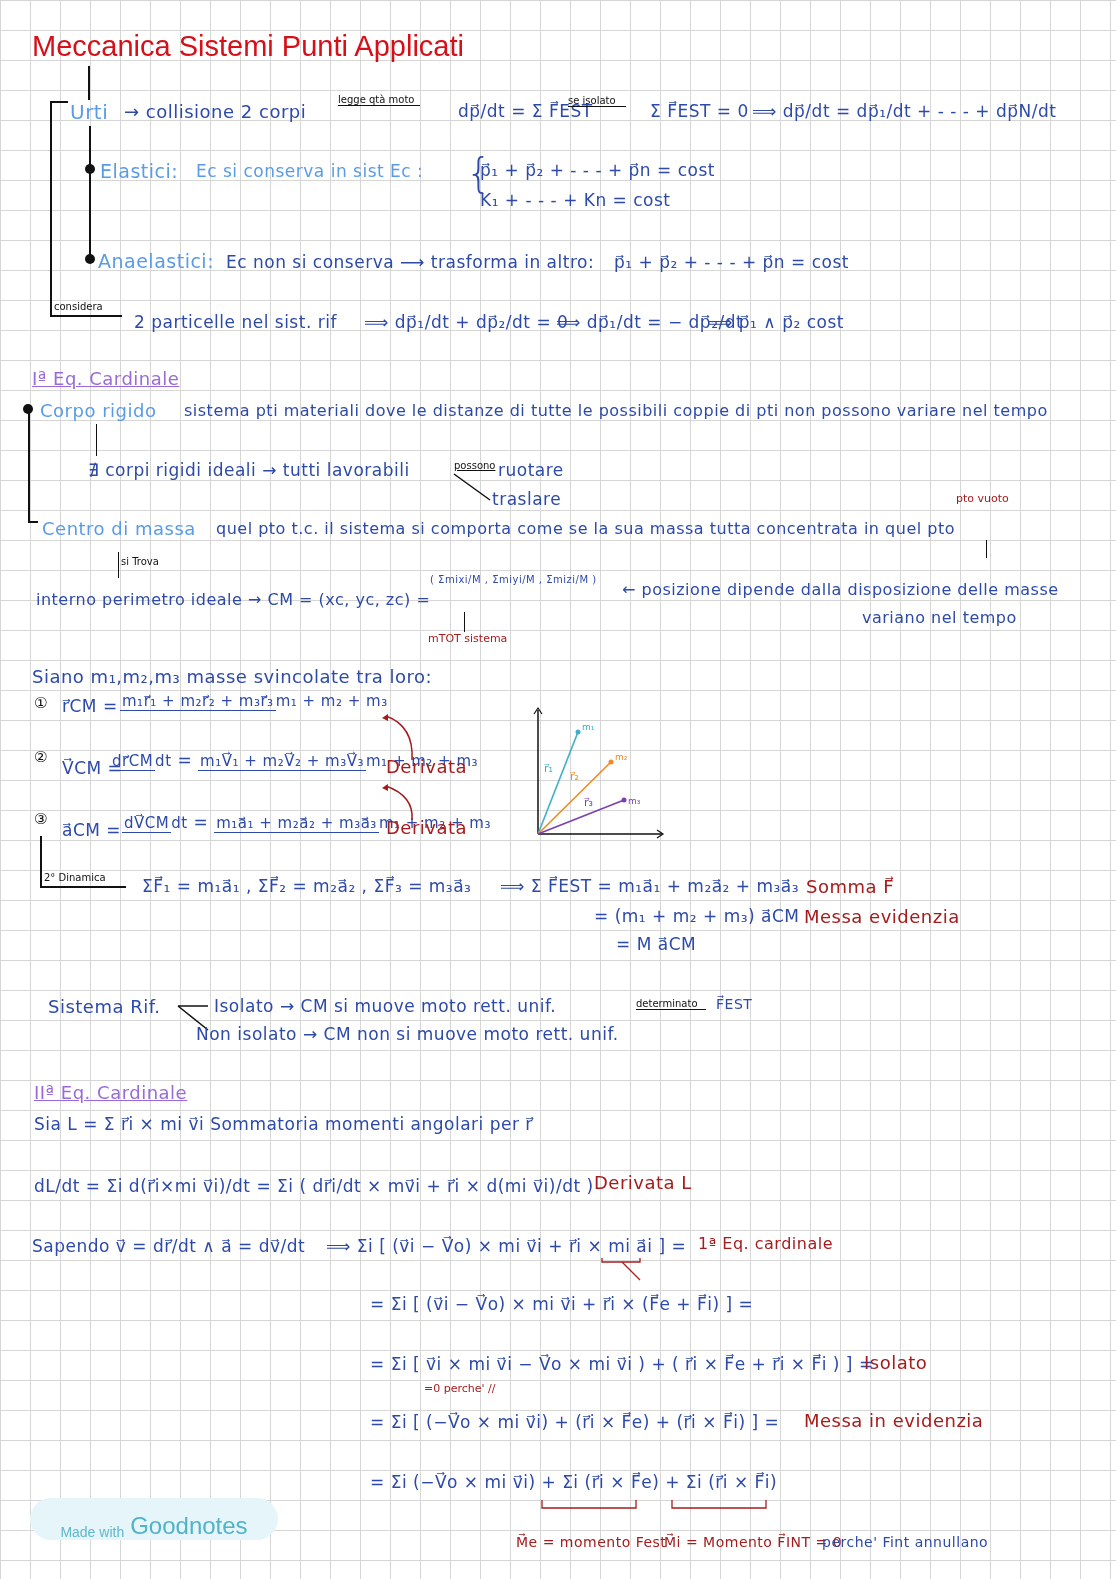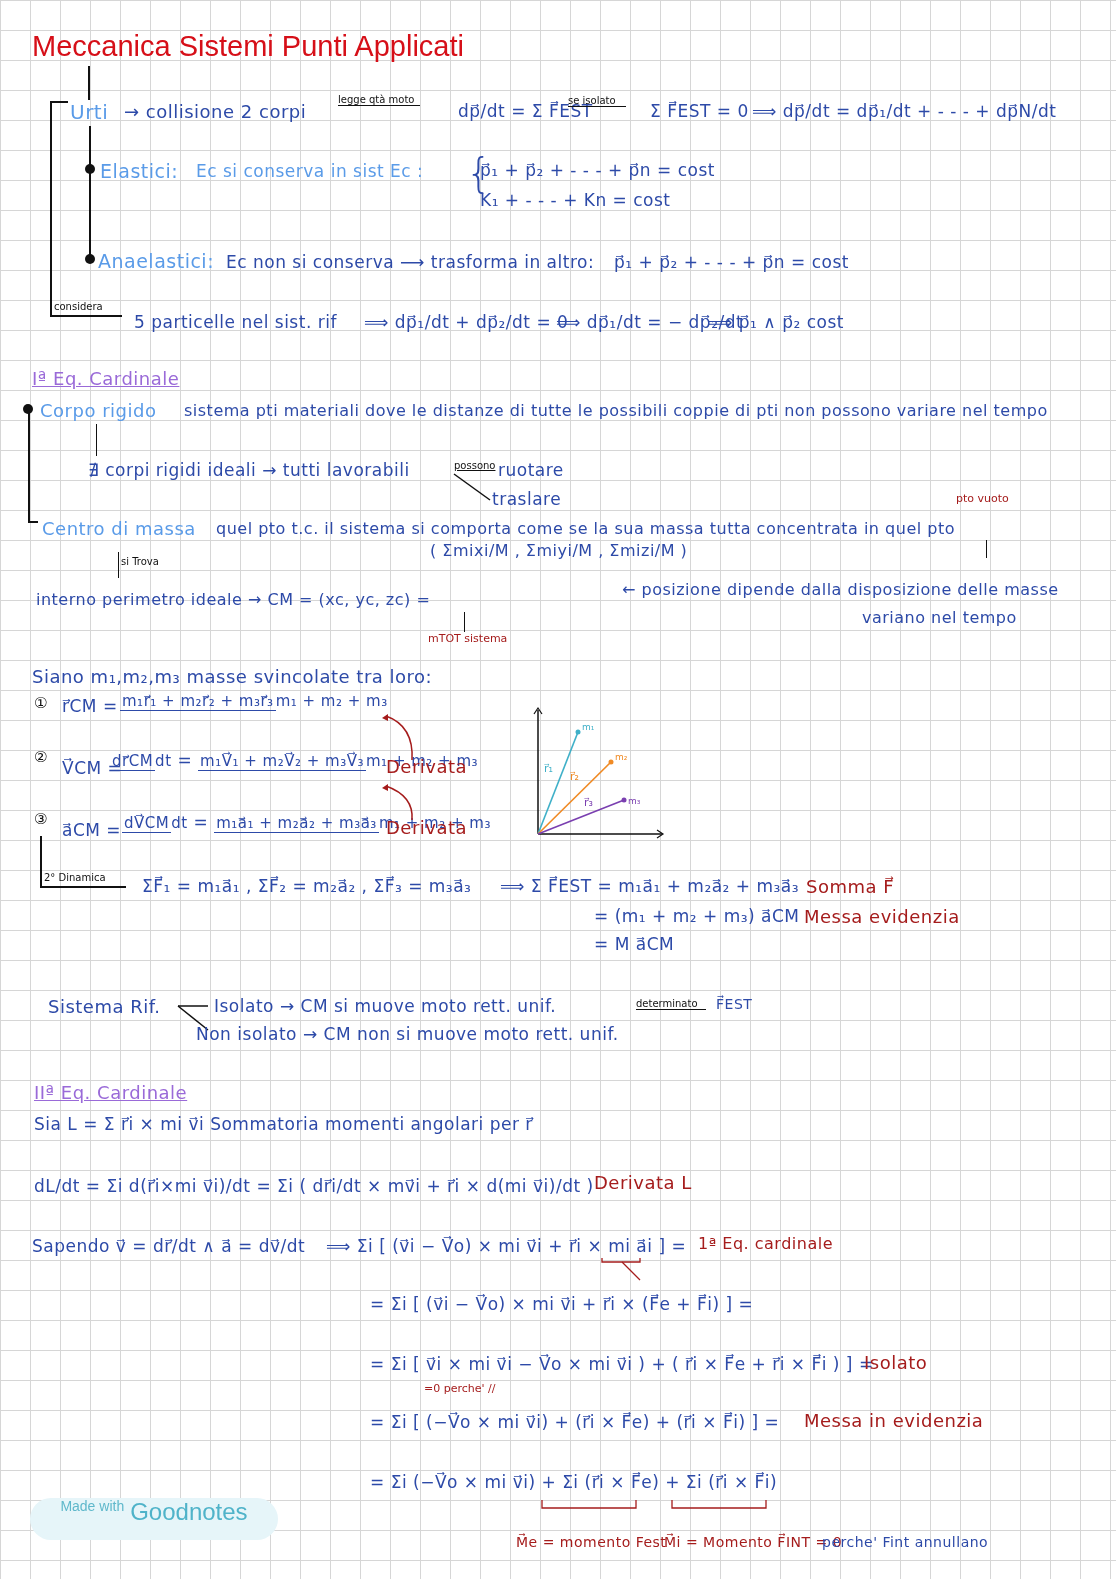--- a/index.html
+++ b/index.html
@@ -22,21 +22,21 @@
   .black { color:#111; }
   .tiny { font-size:10px; color:#111; }
   .tiny-red { font-size:11px; color:#a51c1c; }
   .vline { position:absolute; background:#111; width:2px; }
   .hline { position:absolute; background:#111; height:2px; }
   .dot { position:absolute; width:10px; height:10px; border-radius:50%; background:#111; }
   .frac { display:inline-flex; flex-direction:row; align-items:center; vertical-align:middle; font-size:15px; }
   .frac .num { border-bottom:1px solid #2d4aa8; padding:0 2px; }
   .badge {
     position:absolute; left:30px; top:1498px; width:248px; height:42px; border-radius:21px;
-    background:#e6f5f9; display:flex; align-items:flex-start; justify-content:center; gap:6px;
+    background:#e6f5f9; display:flex; align-items:flex-end; justify-content:center; gap:6px;
   }
   .badge .made { font-family:"Liberation Sans", sans-serif; font-size:14px; color:#5fb8cb; }
   .badge .gn { font-family:"Liberation Sans", sans-serif; font-size:24px; color:#4fb3c9; }
   svg { position:absolute; overflow:visible; }
 </style>
 </head>
 <body>
 
 <div class="abs title" style="left:32px; top:30px;">Meccanica Sistemi Punti Applicati</div>
 
@@ -64,21 +64,21 @@
 <div class="abs hw lb" style="left:196px; top:161px;">Ec si conserva in sist Ec :</div>
 <div class="abs hw" style="left:466px; top:150px; font-size:40px; font-weight:lighter;">{</div>
 <div class="abs hw" style="left:480px; top:160px;">p⃗₁ + p⃗₂ + - - - + p⃗n = cost</div>
 <div class="abs hw" style="left:480px; top:190px;">K₁ + - - - + Kn = cost</div>
 
 <div class="abs hw lb" style="left:98px; top:250px; font-size:19px;">Anaelastici:</div>
 <div class="abs hw" style="left:226px; top:252px;">Ec non si conserva ⟶ trasforma in altro:</div>
 <div class="abs hw" style="left:614px; top:252px;">p⃗₁ + p⃗₂ + - - - + p⃗n = cost</div>
 
 <div class="abs tiny" style="left:54px; top:301px;">considera</div>
-<div class="abs hw" style="left:134px; top:312px;">5 particelle nel sist. rif</div>
+<div class="abs hw" style="left:134px; top:312px;">2 particelle nel sist. rif</div>
 <div class="abs hw" style="left:364px; top:312px;">⟹ dp⃗₁/dt + dp⃗₂/dt = 0</div>
 <div class="abs hw" style="left:556px; top:312px;">⟹ dp⃗₁/dt = − dp⃗₂/dt</div>
 <div class="abs hw" style="left:708px; top:312px;">⟹ p⃗₁ ∧ p⃗₂ cost</div>
 
 <div class="abs hw purple" style="left:32px; top:368px; font-size:18px;">Iª Eq. Cardinale</div>
 <div class="vline" style="left:28px; top:410px; height:112px;"></div>
 <div class="hline" style="left:28px; top:521px; width:10px;"></div>
 <div class="dot" style="left:23px; top:404px;"></div>
 <div class="vline" style="left:96px; top:424px; height:32px; width:1px;"></div>
 
@@ -94,21 +94,21 @@
 <div class="abs hw" style="left:492px; top:489px;">traslare</div>
 
 <div class="abs tiny-red" style="left:956px; top:492px;">pto vuoto</div>
 <div class="abs hw lb" style="left:42px; top:518px; font-size:18px;">Centro di massa</div>
 <div class="abs hw" style="left:216px; top:519px; font-size:16px;">quel pto t.c. il sistema si comporta come se la sua massa tutta concentrata in quel pto</div>
 <div class="vline" style="left:986px; top:540px; height:18px; width:1px;"></div>
 
 <div class="vline" style="left:118px; top:552px; height:26px; width:1px;"></div>
 <div class="abs tiny" style="left:121px; top:556px;">si Trova</div>
 <div class="abs hw" style="left:36px; top:590px; font-size:16px;">interno perimetro ideale → CM = (xc, yc, zc) =</div>
-<div class="abs hw" style="left:430px; top:541px; font-size:16px;">( Σmixi/M , Σmiyi/M , Σmizi/M )</div>
+<div class="abs hw" style="left:430px; top:574px; font-size:10px;">( Σmixi/M , Σmiyi/M , Σmizi/M )</div>
 <div class="abs hw" style="left:622px; top:580px; font-size:16px;">← posizione dipende dalla disposizione delle masse</div>
 <div class="abs hw" style="left:862px; top:608px; font-size:16px;">variano nel tempo</div>
 <div class="vline" style="left:464px; top:612px; height:20px; width:1px;"></div>
 <div class="abs tiny-red" style="left:428px; top:632px;">mTOT sistema</div>
 
 <div class="abs hw" style="left:32px; top:666px; font-size:18px;">Siano m₁,m₂,m₃ masse svincolate tra loro:</div>
 
 <div class="abs hw black" style="left:34px; top:694px; font-size:15px;">①</div>
 <div class="abs hw" style="left:62px; top:696px;">r⃗CM =</div>
 <div class="abs hw" style="left:120px; top:690px;">
@@ -175,21 +175,21 @@
 <div class="abs" style="left:544px; top:762px; font-size:11px; color:#3fb0c8;">r⃗₁</div>
 <div class="abs" style="left:570px; top:770px; font-size:11px; color:#f08a24;">r⃗₂</div>
 <div class="abs" style="left:584px; top:796px; font-size:11px; color:#7a3fb0;">r⃗₃</div>
 
 <div class="vline" style="left:40px; top:836px; height:52px;"></div>
 <div class="hline" style="left:40px; top:886px; width:86px;"></div>
 <div class="abs tiny" style="left:44px; top:872px;">2° Dinamica</div>
 <div class="abs hw" style="left:142px; top:876px;">ΣF⃗₁ = m₁a⃗₁ ,   ΣF⃗₂ = m₂a⃗₂ ,   ΣF⃗₃ = m₃a⃗₃</div>
 <div class="abs hw" style="left:500px; top:876px;">⟹ Σ F⃗EST = m₁a⃗₁ + m₂a⃗₂ + m₃a⃗₃</div>
 <div class="abs hw" style="left:594px; top:906px;">= (m₁ + m₂ + m₃) a⃗CM</div>
-<div class="abs hw" style="left:594px; top:934px;">= M a⃗CM</div>
+<div class="abs hw" style="left:616px; top:934px;">= M a⃗CM</div>
 <div class="abs hw red" style="left:806px; top:876px;">Somma F⃗</div>
 <div class="abs hw red" style="left:804px; top:906px;">Messa evidenzia</div>
 
 <div class="abs hw" style="left:48px; top:996px; font-size:18px;">Sistema Rif.</div>
 <svg style="left:178px; top:1004px;" width="34" height="30">
     <line x1="0" y1="2" x2="30" y2="2" stroke="#111" stroke-width="1.5"></line>
     <line x1="0" y1="2" x2="30" y2="26" stroke="#111" stroke-width="1.5"></line>
   </svg>
 <div class="abs hw" style="left:214px; top:996px;">Isolato → CM si muove moto rett. unif.</div>
 <div class="abs tiny" style="left:636px; top:998px; border-bottom:1.5px solid #111; padding-right:8px;">determinato</div>

